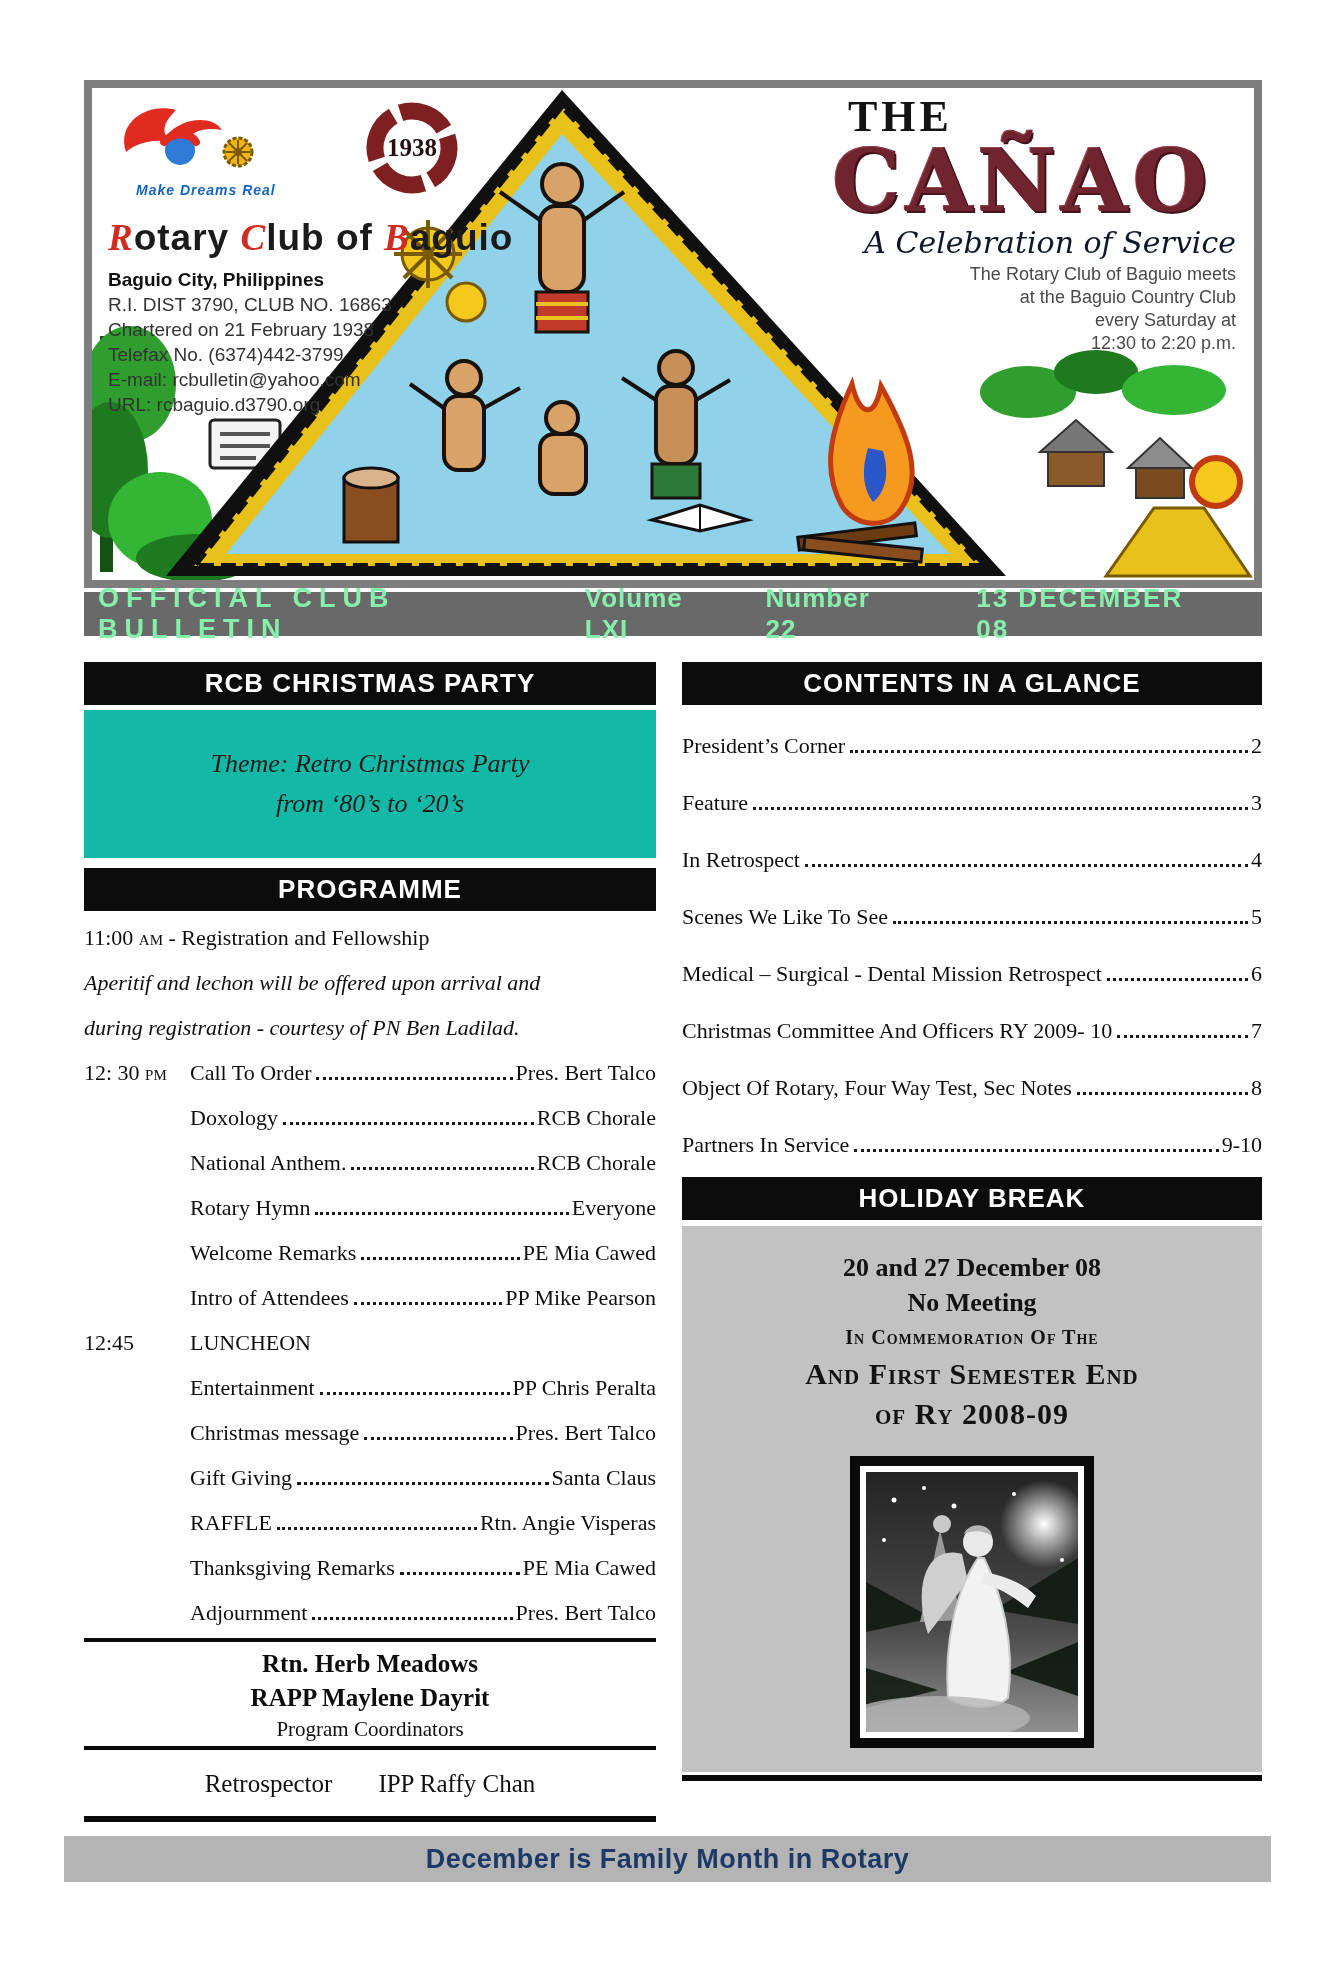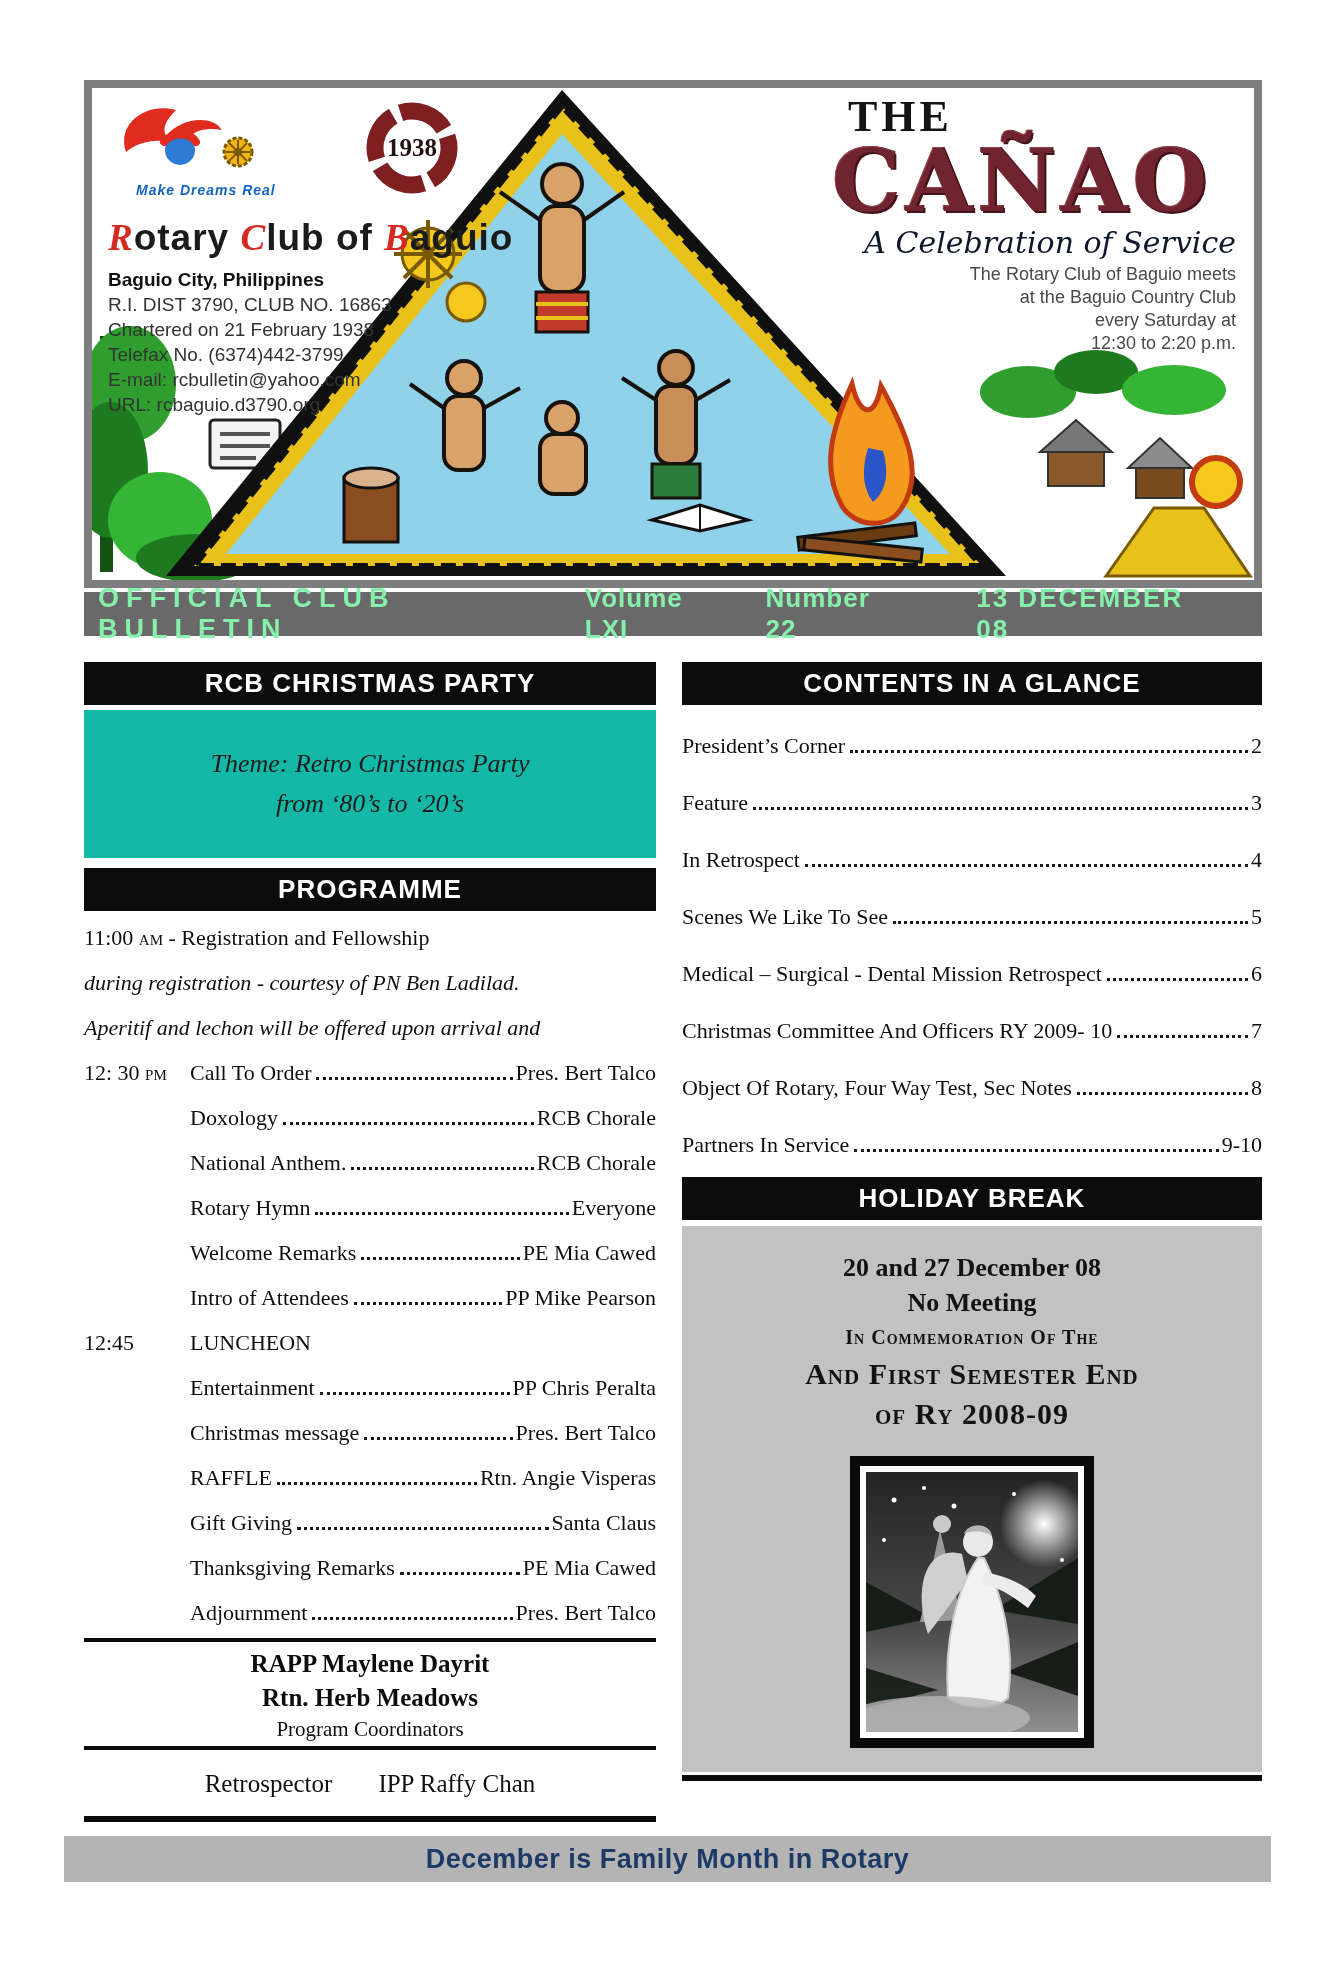--- a/index.html
+++ b/index.html
@@ -231,22 +231,22 @@
 
     <div class="theme-box">
       <div>Theme: Retro Christmas Party</div>
       <div>from ‘80’s to ‘20’s</div>
     </div>
 
     <div class="hbar pg-bar">PROGRAMME</div>
 
     <div class="programme">
       <div class="pintro"><span class="sc">11:00 am</span> <span>- Registration and Fellowship</span></div>
+      <div class="pnote">Aperitif and lechon will be offered upon arrival and</div>
       <div class="pnote">during registration - courtesy of PN Ben Ladilad.</div>
-      <div class="pnote">Aperitif and lechon will be offered upon arrival and</div>
 
         <div class="prow">
           <span class="ptime">12: 30 pm</span>
           <span class="pact">Call To Order</span>
           <span class="dotlead"></span>
           <span class="pperson">Pres. Bert Talco</span>
         </div>
 
         <div class="prow">
           <span class="ptime"></span>
@@ -299,51 +299,51 @@
 
         <div class="prow">
           <span class="ptime"></span>
           <span class="pact">Christmas message</span>
           <span class="dotlead"></span>
           <span class="pperson">Pres. Bert Talco</span>
         </div>
 
         <div class="prow">
           <span class="ptime"></span>
+          <span class="pact">Gift Giving</span>
+          <span class="dotlead"></span>
+          <span class="pperson">Santa Claus</span>
+        </div>
+
+        <div class="prow">
+          <span class="ptime"></span>
           <span class="pact">RAFFLE</span>
           <span class="dotlead"></span>
           <span class="pperson">Rtn. Angie Visperas</span>
-        </div>
-
-        <div class="prow">
-          <span class="ptime"></span>
-          <span class="pact">Gift Giving</span>
-          <span class="dotlead"></span>
-          <span class="pperson">Santa Claus</span>
         </div>
 
         <div class="prow">
           <span class="ptime"></span>
           <span class="pact">Thanksgiving Remarks</span>
           <span class="dotlead"></span>
           <span class="pperson">PE Mia Cawed</span>
         </div>
 
         <div class="prow">
           <span class="ptime"></span>
           <span class="pact">Adjournment</span>
           <span class="dotlead"></span>
           <span class="pperson">Pres. Bert Talco</span>
         </div>
       </div>
 
     <div class="rule"></div>
     <div class="coords">
+      <div class="coord-name">Rtn. Herb Meadows</div>
       <div class="coord-name">RAPP Maylene Dayrit</div>
-      <div class="coord-name">Rtn. Herb Meadows</div>
       <div class="coord-role">Program Coordinators</div>
     </div>
     <div class="rule"></div>
 
     <div class="retro-row">
       <span>Retrospector</span>
       <span>IPP Raffy Chan</span>
     </div>
     <div class="rule thick"></div>
   </div>

